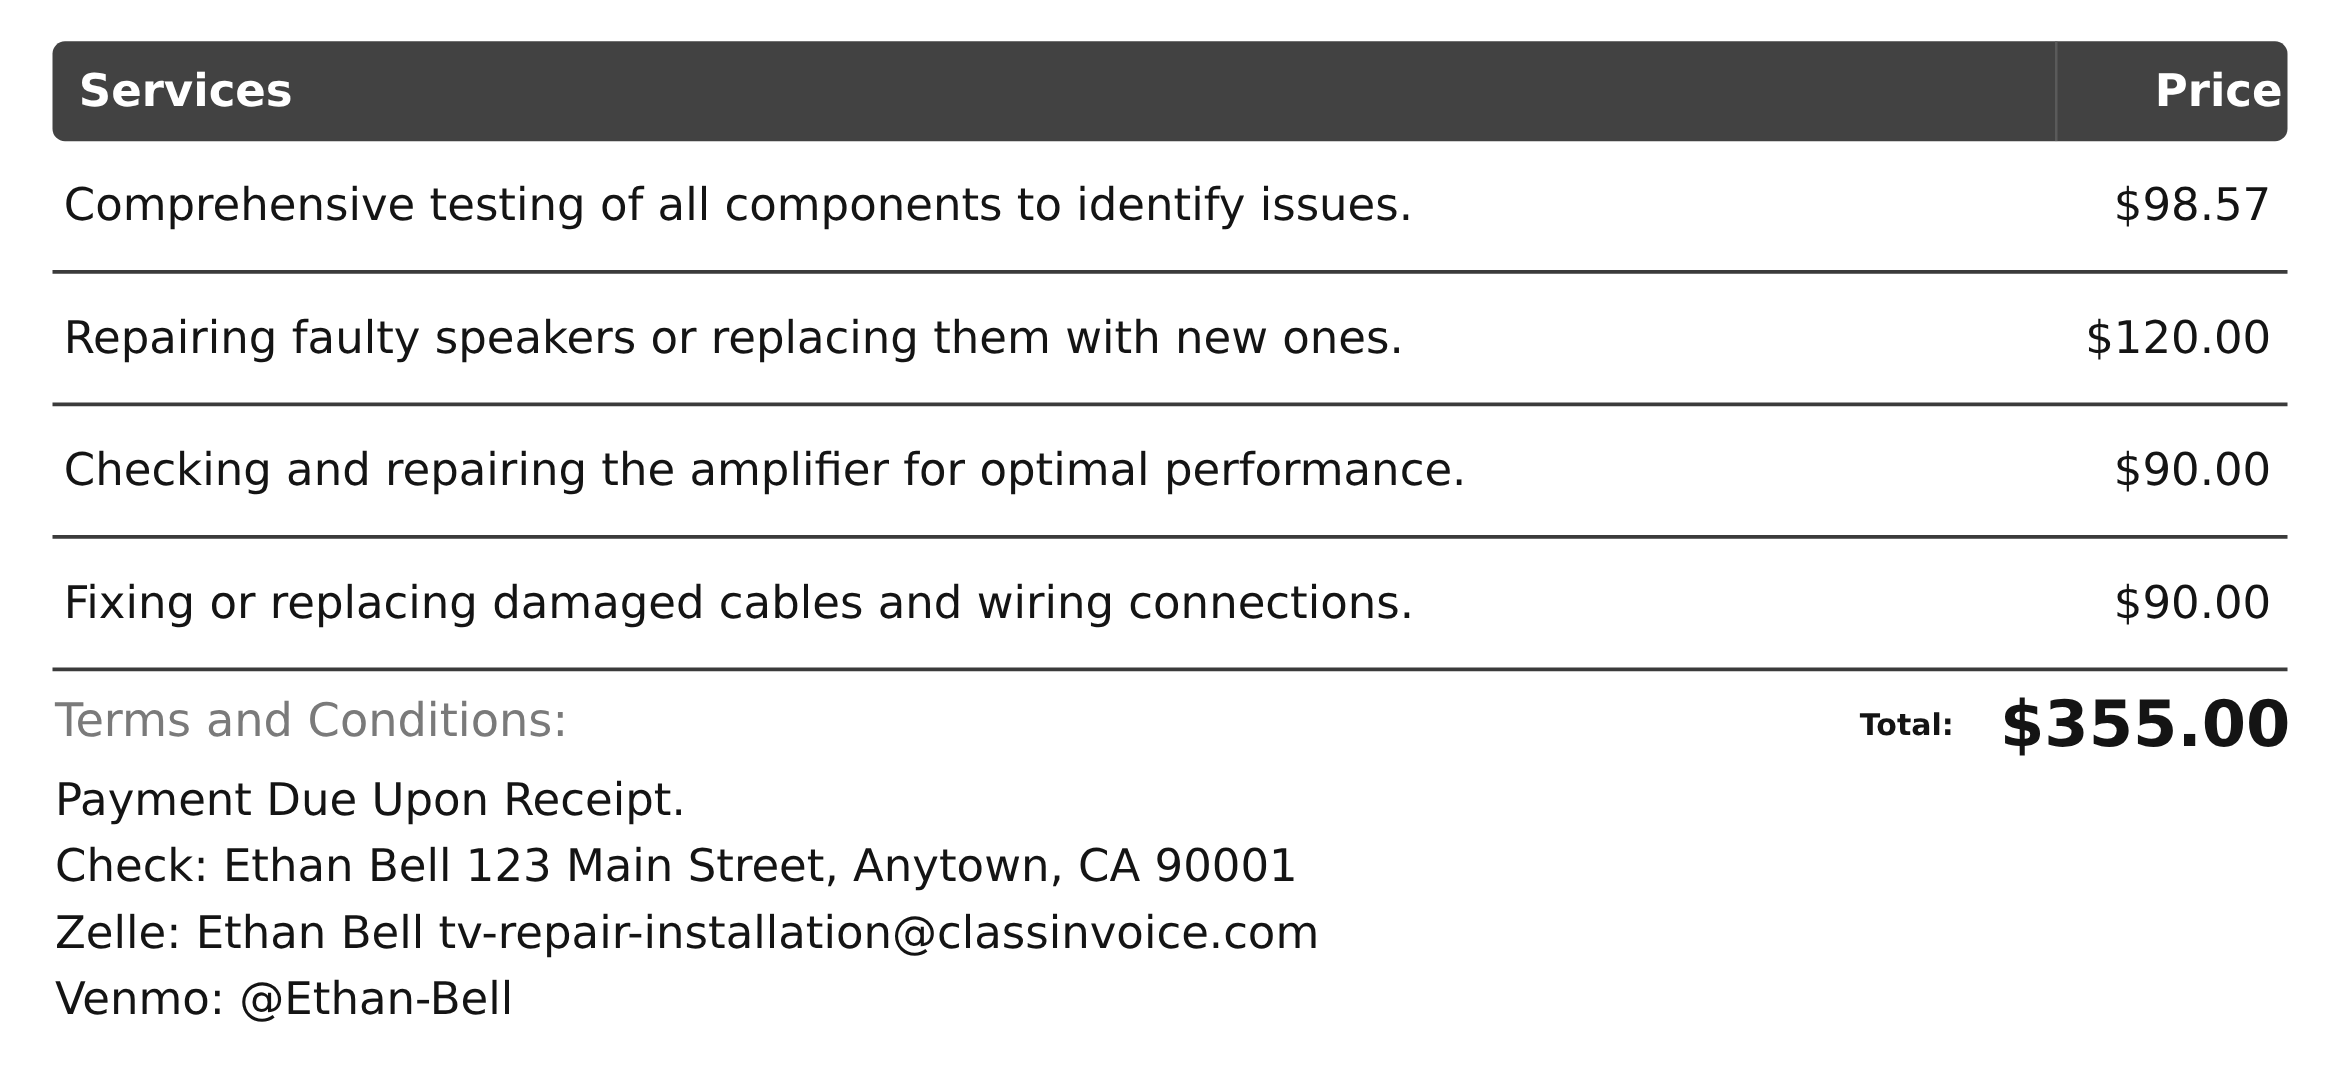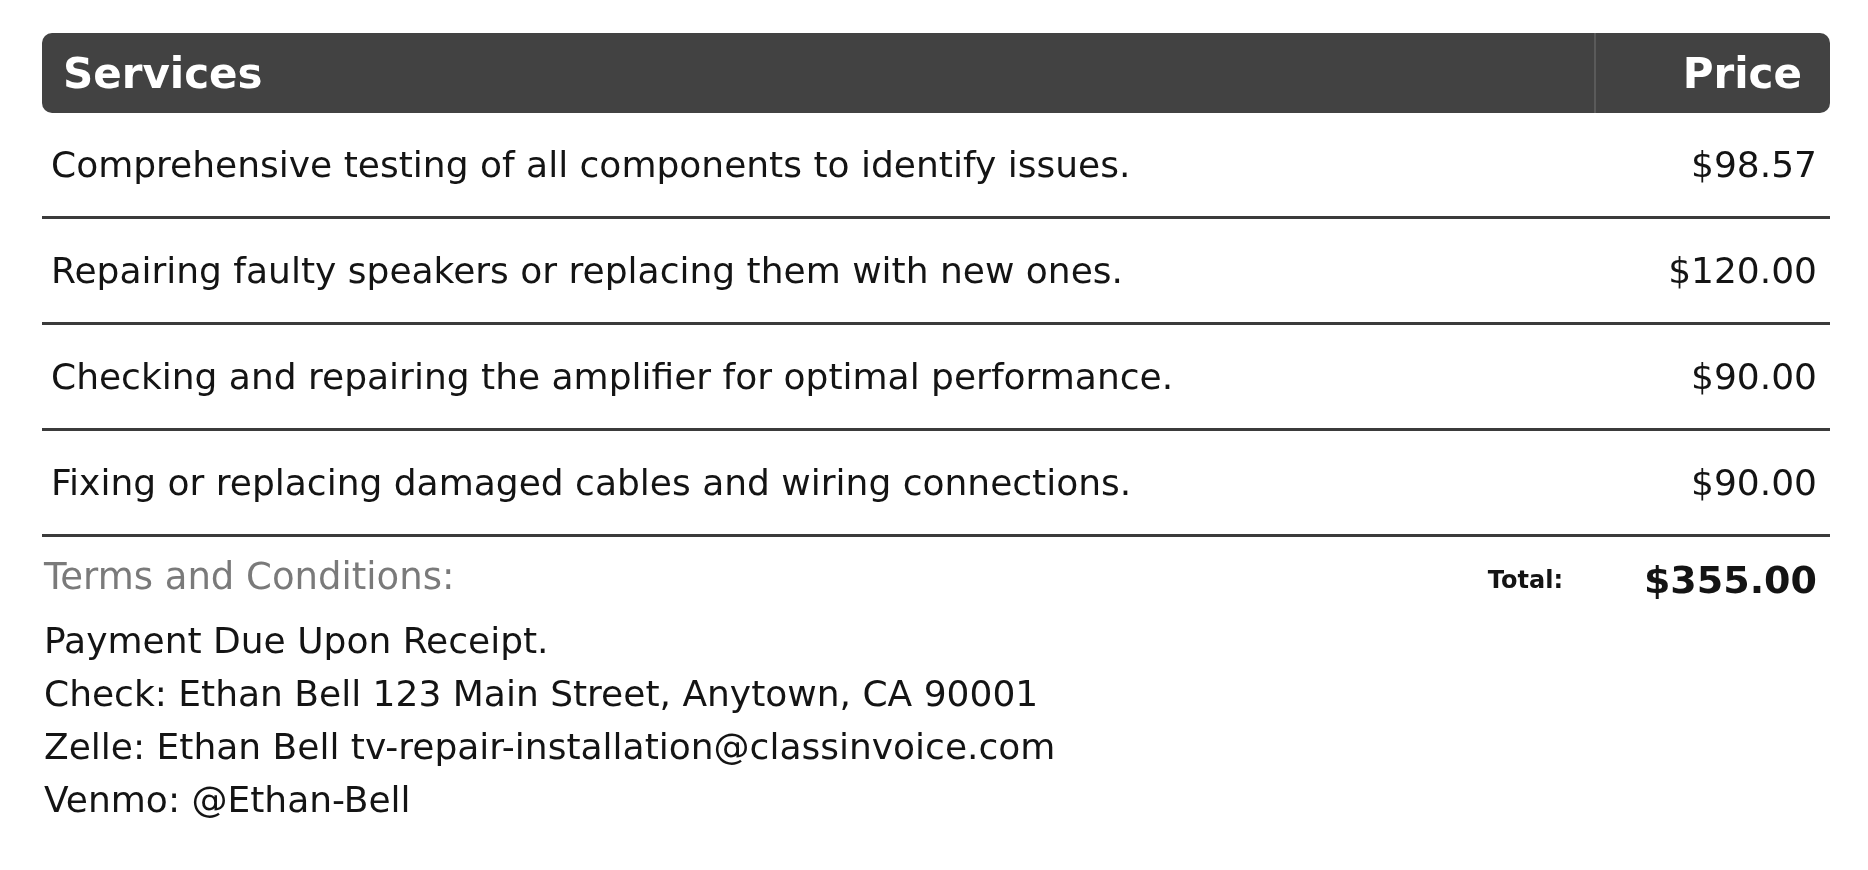--- a/index.html
+++ b/index.html
@@ -24,35 +24,35 @@
   .thead {
     display: flex;
     height: 80px;
     background: #424242;
     border-radius: 10px;
     align-items: center;
     overflow: hidden;
   }
   .th {
     color: #ffffff;
-    font-size: 42px;
+    font-size: 36px;
     font-weight: bold;
     height: 100%;
     display: flex;
     align-items: center;
   }
   .th-services {
     flex: 1 1 auto;
     padding-left: 21px;
     border-right: 2px solid #5a5a5a;
   }
   .th-price {
-    width: 234px;
+    width: 184px;
     justify-content: flex-end;
-    padding-right: 28px;
+    padding-right: 4px;
   }
   .trow {
     display: flex;
     height: 106px;
     align-items: center;
     border-bottom: 3px solid #3b3b3b;
   }
   .td-service {
     flex: 1 1 auto;
     padding-left: 9px;
@@ -76,21 +76,21 @@
     text-align: right;
     padding-right: 37px;
     font-size: 24px;
     font-weight: bold;
     color: #141414;
   }
   .total-value {
     width: 230px;
     text-align: right;
     padding-right: 13px;
-    font-size: 38px;
+    font-size: 51px;
     font-weight: bold;
     color: #141414;
   }
   .terms {
     position: absolute;
     left: 44px;
     top: 552px;
     width: 1400px;
   }
   .terms-heading {

